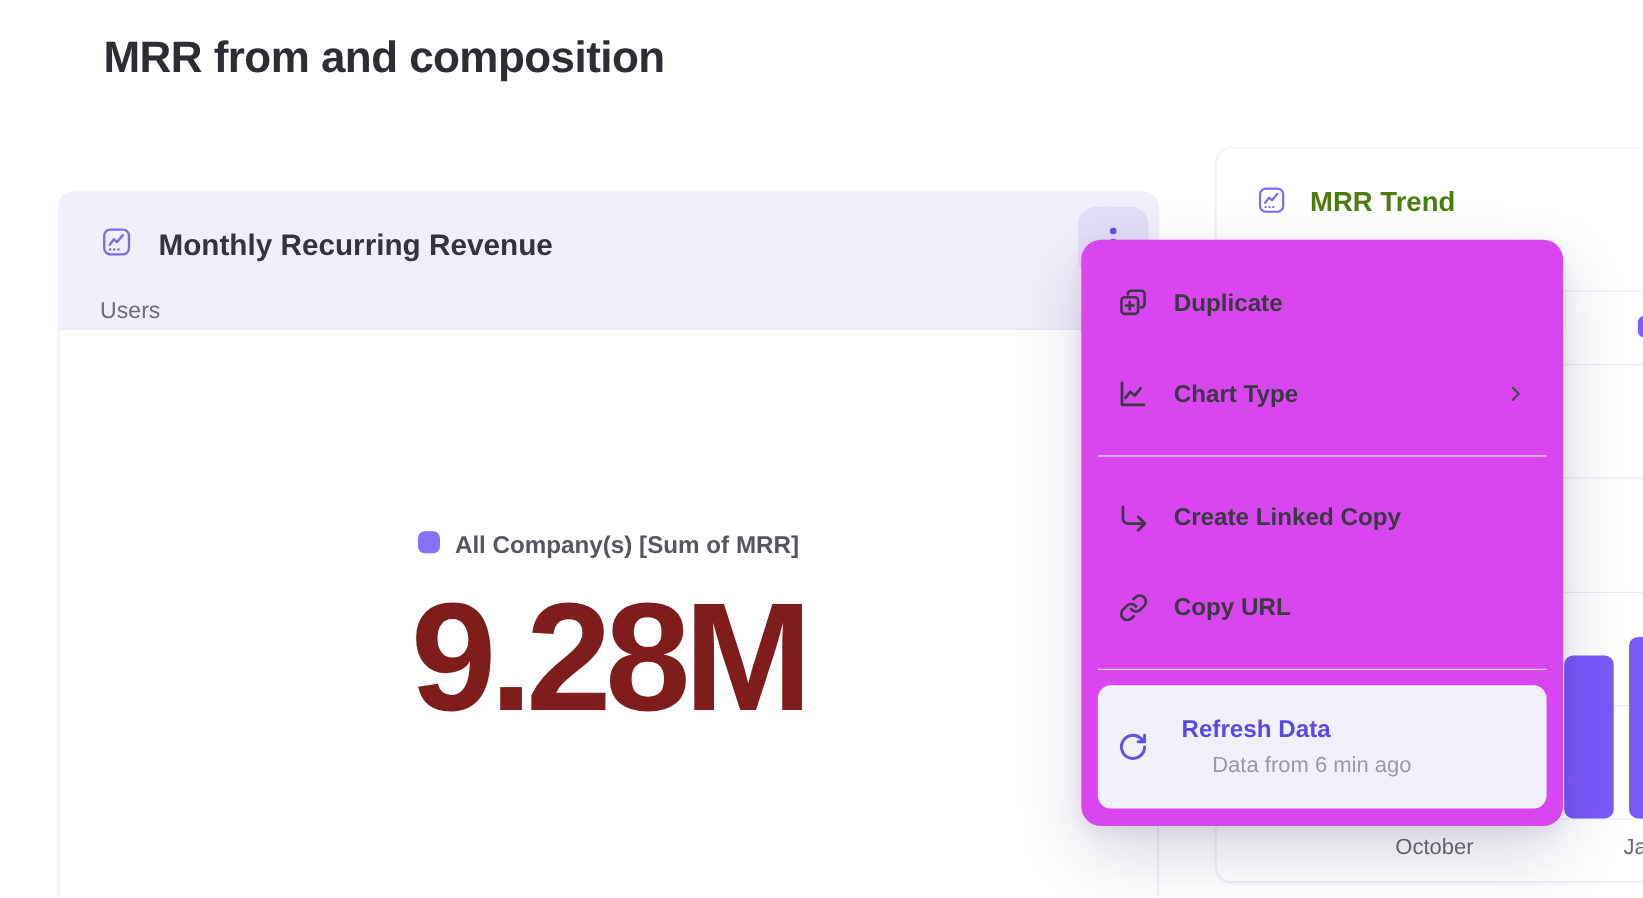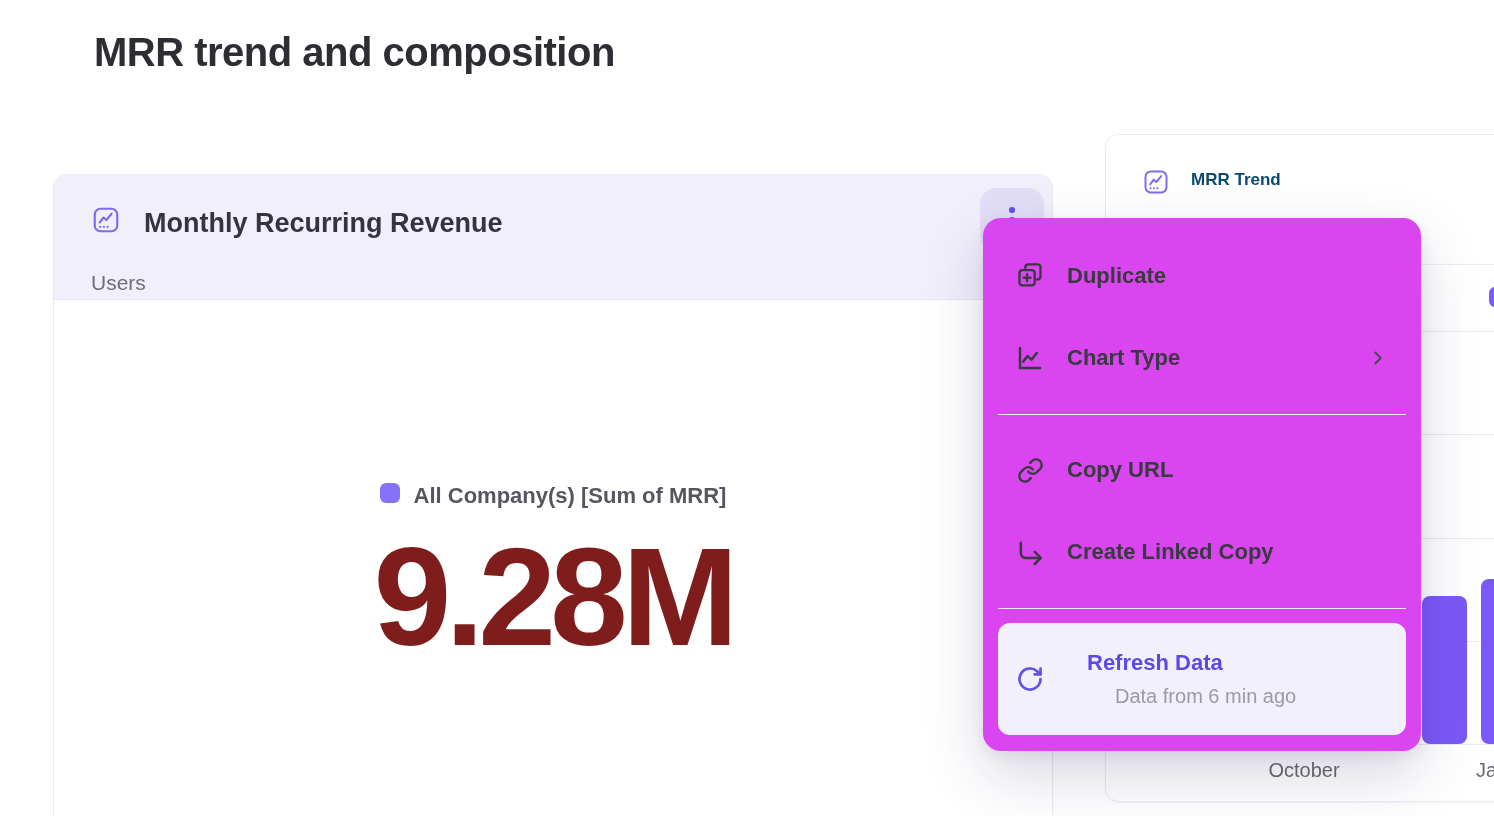--- a/index.html
+++ b/index.html
@@ -26,50 +26,50 @@
   
   .kpi{position:absolute;left:0;right:0;top:308px;text-align:center;}
   .kpi-legend{display:inline-flex;gap:14px;font-size:22px;font-weight:bold;color:#57555f;}
   .kpi-legend .swatch{width:20px;height:20px;border-radius:6px;background:#8672f7;}
   .kpi-value{margin-top:18px;font-size:140px;font-weight:bold;letter-spacing:-6px;
     line-height:1;color:#7f1d1d;}
 
   
   .rh{position:relative;height:129px;background:#fff;border-bottom:1px solid #ecebf1;}
   .rh .chart-ic{position:absolute;left:36px;top:33px;}
-  .rh-title{position:absolute;left:85px;top:35px;font-size:17px;font-weight:bold;color:#0c4a6e;}
+  .rh-title{position:absolute;left:85px;top:35px;font-size:25px;font-weight:bold;color:#4d7c0f;}
   .plot{position:absolute;left:0;right:0;top:129px;bottom:0;}
   .gridline{position:absolute;left:0;right:0;height:1px;background:#eae9ef;}
   .r-swatch{position:absolute;left:383px;top:23px;width:20px;height:20px;border-radius:6px;background:#7c5ef6;}
   .bar{position:absolute;background:#7a59f8;border-radius:8px;}
   .xlabel{position:absolute;font-size:20px;color:#6b6973;}
 
   
   .menu{position:absolute;left:983px;top:218px;width:438px;box-sizing:border-box;
     background:#d946ef;border-radius:18px;padding:17px 0 16px;z-index:10;
     box-shadow:0 24px 60px rgba(40,30,90,0.18),0 4px 14px rgba(40,30,90,0.08);}
   .menu-item{height:82px;display:flex;align-items:center;gap:22px;padding:0 32px;
     font-size:22px;font-weight:bold;color:#3a3941;cursor:pointer;}
   .menu-item .mi-icon{width:30px;display:flex;justify-content:center;}
   .menu-item .grow{flex:1;}
   .menu-divider{height:1px;background:#ebeaef;margin:15px 15px 14px;}
   .menu-refresh{margin:0 15px;height:112px;background:#f2f0fc;border-radius:12px;
-    display:flex;align-items:center;gap:43px;padding:0 18px;box-sizing:border-box;cursor:pointer;}
+    display:flex;align-items:center;gap:30px;padding:0 18px;box-sizing:border-box;cursor:pointer;}
   .menu-refresh .mr-texts{display:flex;flex-direction:column;gap:9px;}
   .mr-label{font-size:22px;font-weight:bold;color:#5b49e4;}
   .mr-sub{font-size:20px;color:#9b99a4;margin-left:28px;}
 
   svg{display:block;}
 </style>
 </head>
 <body>
 
 <div class="stage">
 
-  <div class="page-title">MRR trend and composition</div>
+  <div class="page-title">MRR from and composition</div>
 
   <div class="card card-left">
     <div class="lh">
       <span class="chart-ic">
         <svg width="30" height="30" viewBox="0 0 24 24" fill="none" stroke="#7f6af2" stroke-width="1.7" stroke-linecap="round" stroke-linejoin="round">
           <rect x="3" y="3" width="18" height="18" rx="4.5"></rect>
           <path d="M7 14l3-4 2.3 2 4.2-5"></path>
           <circle cx="7.3" cy="17.4" r="0.9" fill="#7f6af2" stroke="none"></circle>
           <circle cx="10.3" cy="17.4" r="0.9" fill="#7f6af2" stroke="none"></circle>
           <circle cx="13.3" cy="17.4" r="0.9" fill="#7f6af2" stroke="none"></circle>
@@ -148,36 +148,36 @@
         <svg width="22" height="22" viewBox="0 0 24 24" fill="none" stroke="#4a4952" stroke-width="2.2" stroke-linecap="round" stroke-linejoin="round">
           <polyline points="9 6 15 12 9 18"></polyline>
         </svg>
       </span>
     </div>
 
     <div class="menu-divider"></div>
 
     <div class="menu-item">
       <span class="mi-icon">
+        <svg width="29" height="29" viewBox="0 0 24 24" fill="none" stroke="#3a3941" stroke-width="2.1" stroke-linecap="round" stroke-linejoin="round">
+          <path d="M4 4v8.5a4 4 0 0 0 4 4h12"></path>
+          <polyline points="15.5 11.5 20.5 16.5 15.5 21.5"></polyline>
+        </svg>
+      </span>
+      <span>Create Linked Copy</span>
+    </div>
+
+    <div class="menu-item">
+      <span class="mi-icon">
         <svg width="27" height="27" viewBox="0 0 24 24" fill="none" stroke="#3a3941" stroke-width="2.1" stroke-linecap="round" stroke-linejoin="round">
           <path d="M10 13a5 5 0 0 0 7.54.54l3-3a5 5 0 0 0-7.07-7.07l-1.72 1.71"></path>
           <path d="M14 11a5 5 0 0 0-7.54-.54l-3 3a5 5 0 0 0 7.07 7.07l1.71-1.71"></path>
         </svg>
       </span>
       <span>Copy URL</span>
-    </div>
-
-    <div class="menu-item">
-      <span class="mi-icon">
-        <svg width="29" height="29" viewBox="0 0 24 24" fill="none" stroke="#3a3941" stroke-width="2.1" stroke-linecap="round" stroke-linejoin="round">
-          <path d="M4 4v8.5a4 4 0 0 0 4 4h12"></path>
-          <polyline points="15.5 11.5 20.5 16.5 15.5 21.5"></polyline>
-        </svg>
-      </span>
-      <span>Create Linked Copy</span>
     </div>
 
     <div class="menu-divider"></div>
 
     <div class="menu-refresh">
       <span class="mi-icon">
         <svg width="28" height="28" viewBox="0 0 24 24" fill="none" stroke="#6152e6" stroke-width="2.3" stroke-linecap="round" stroke-linejoin="round">
           <path d="M21 12a9 9 0 1 1-2.9-6.6L21 8"></path>
           <polyline points="21 3 21 8 16 8"></polyline>
         </svg>

